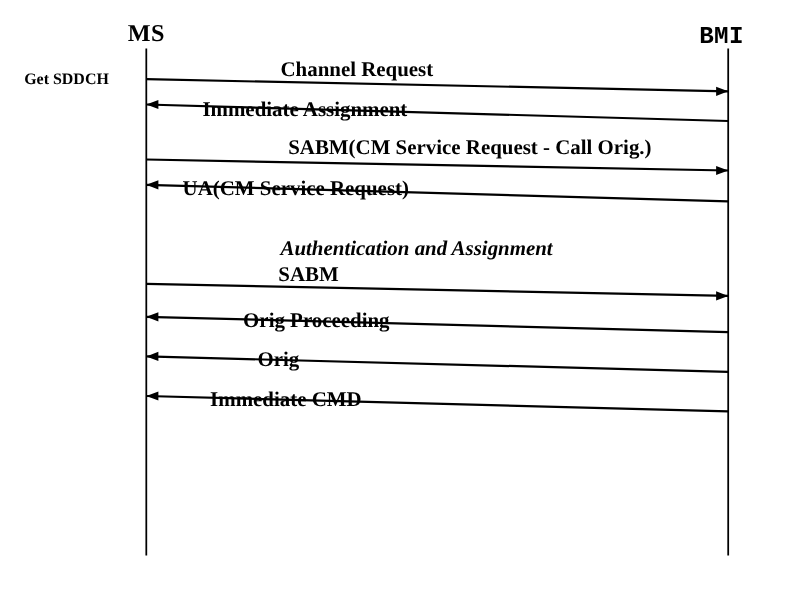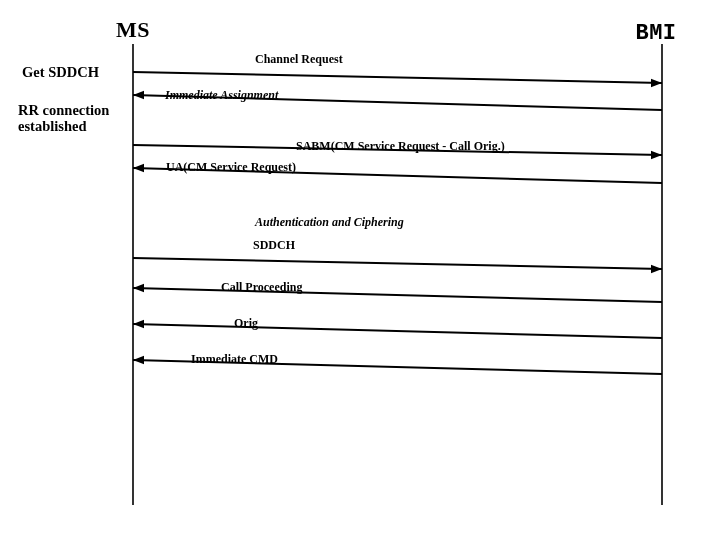--- a/index.html
+++ b/index.html
@@ -35,21 +35,21 @@
     font-size: 22px;
     font-weight: bold;
     letter-spacing: 0.4px;
     transform: translateX(-50%);
   }
   .side-note {
     font-size: 14.5px;
     font-weight: bold;
   }
   .msg-label {
-    font-size: 12px;
+    font-size: 19px;
     font-weight: bold;
   }
   .msg-label.italic {
     font-style: italic;
   }
 </style>
 </head>
 <body>
 
 <div id="canvas">
@@ -76,30 +76,26 @@
         <polygon points="133,324 144,319.8 144,328.2" fill="#000000"></polygon>
         <line x1="133" y1="360" x2="662" y2="374" stroke="#000000" stroke-width="2"></line>
         <polygon points="133,360 144,355.8 144,364.2" fill="#000000"></polygon>
       </g>
   </svg>
 
   <div class="lbl actor-title" id="actor-ms" style="left: 133px; top: 18px;">MS</div>
   <div class="lbl actor-title" id="actor-bmi" style="left: 656px; top: 22px; font-family: Liberation Mono, monospace;">BMI</div>
 
   <div class="lbl side-note" id="note-0" style="left: 22px; top: 64px;">Get SDDCH</div>
-  <div class="lbl side-note" id="note-1" style="left: 18px; top: 102px;">
-    <div>RR connection</div>
-    <div>established</div>
-  </div>
 
   <div id="msg-label-layer">
       <div class="lbl msg-label" style="left: 255px; top: 53px;">Channel Request</div>
-      <div class="lbl msg-label" style="left: 165px; top: 89px; font-style: italic;">Immediate Assignment</div>
-      <div class="lbl msg-label" style="left: 262px; top: 140px; margin-left: 34px;">SABM(CM Service Request - Call Orig.)</div>
+      <div class="lbl msg-label" style="left: 184px; top: 89px;">Immediate Assignment</div>
+      <div class="lbl msg-label" style="left: 262px; top: 124px;">SABM(CM Service Request - Call Orig.)</div>
       <div class="lbl msg-label" style="left: 166px; top: 161px;">UA(CM Service Request)</div>
-      <div class="lbl msg-label" style="left: 253px; top: 239px;">SDDCH</div>
-      <div class="lbl msg-label italic" style="left: 255px; top: 216px;">Authentication and Ciphering</div>
-      <div class="lbl msg-label" style="left: 221px; top: 281px;">Call Proceeding</div>
+      <div class="lbl msg-label" style="left: 253px; top: 239px;">SABM</div>
+      <div class="lbl msg-label italic" style="left: 255px; top: 216px;">Authentication and Assignment</div>
+      <div class="lbl msg-label" style="left: 221px; top: 281px;">Orig Proceeding</div>
       <div class="lbl msg-label" style="left: 234px; top: 317px;">Orig</div>
       <div class="lbl msg-label" style="left: 191px; top: 353px;">Immediate CMD</div>
     </div>
 
 </div>
 
 </body></html>

